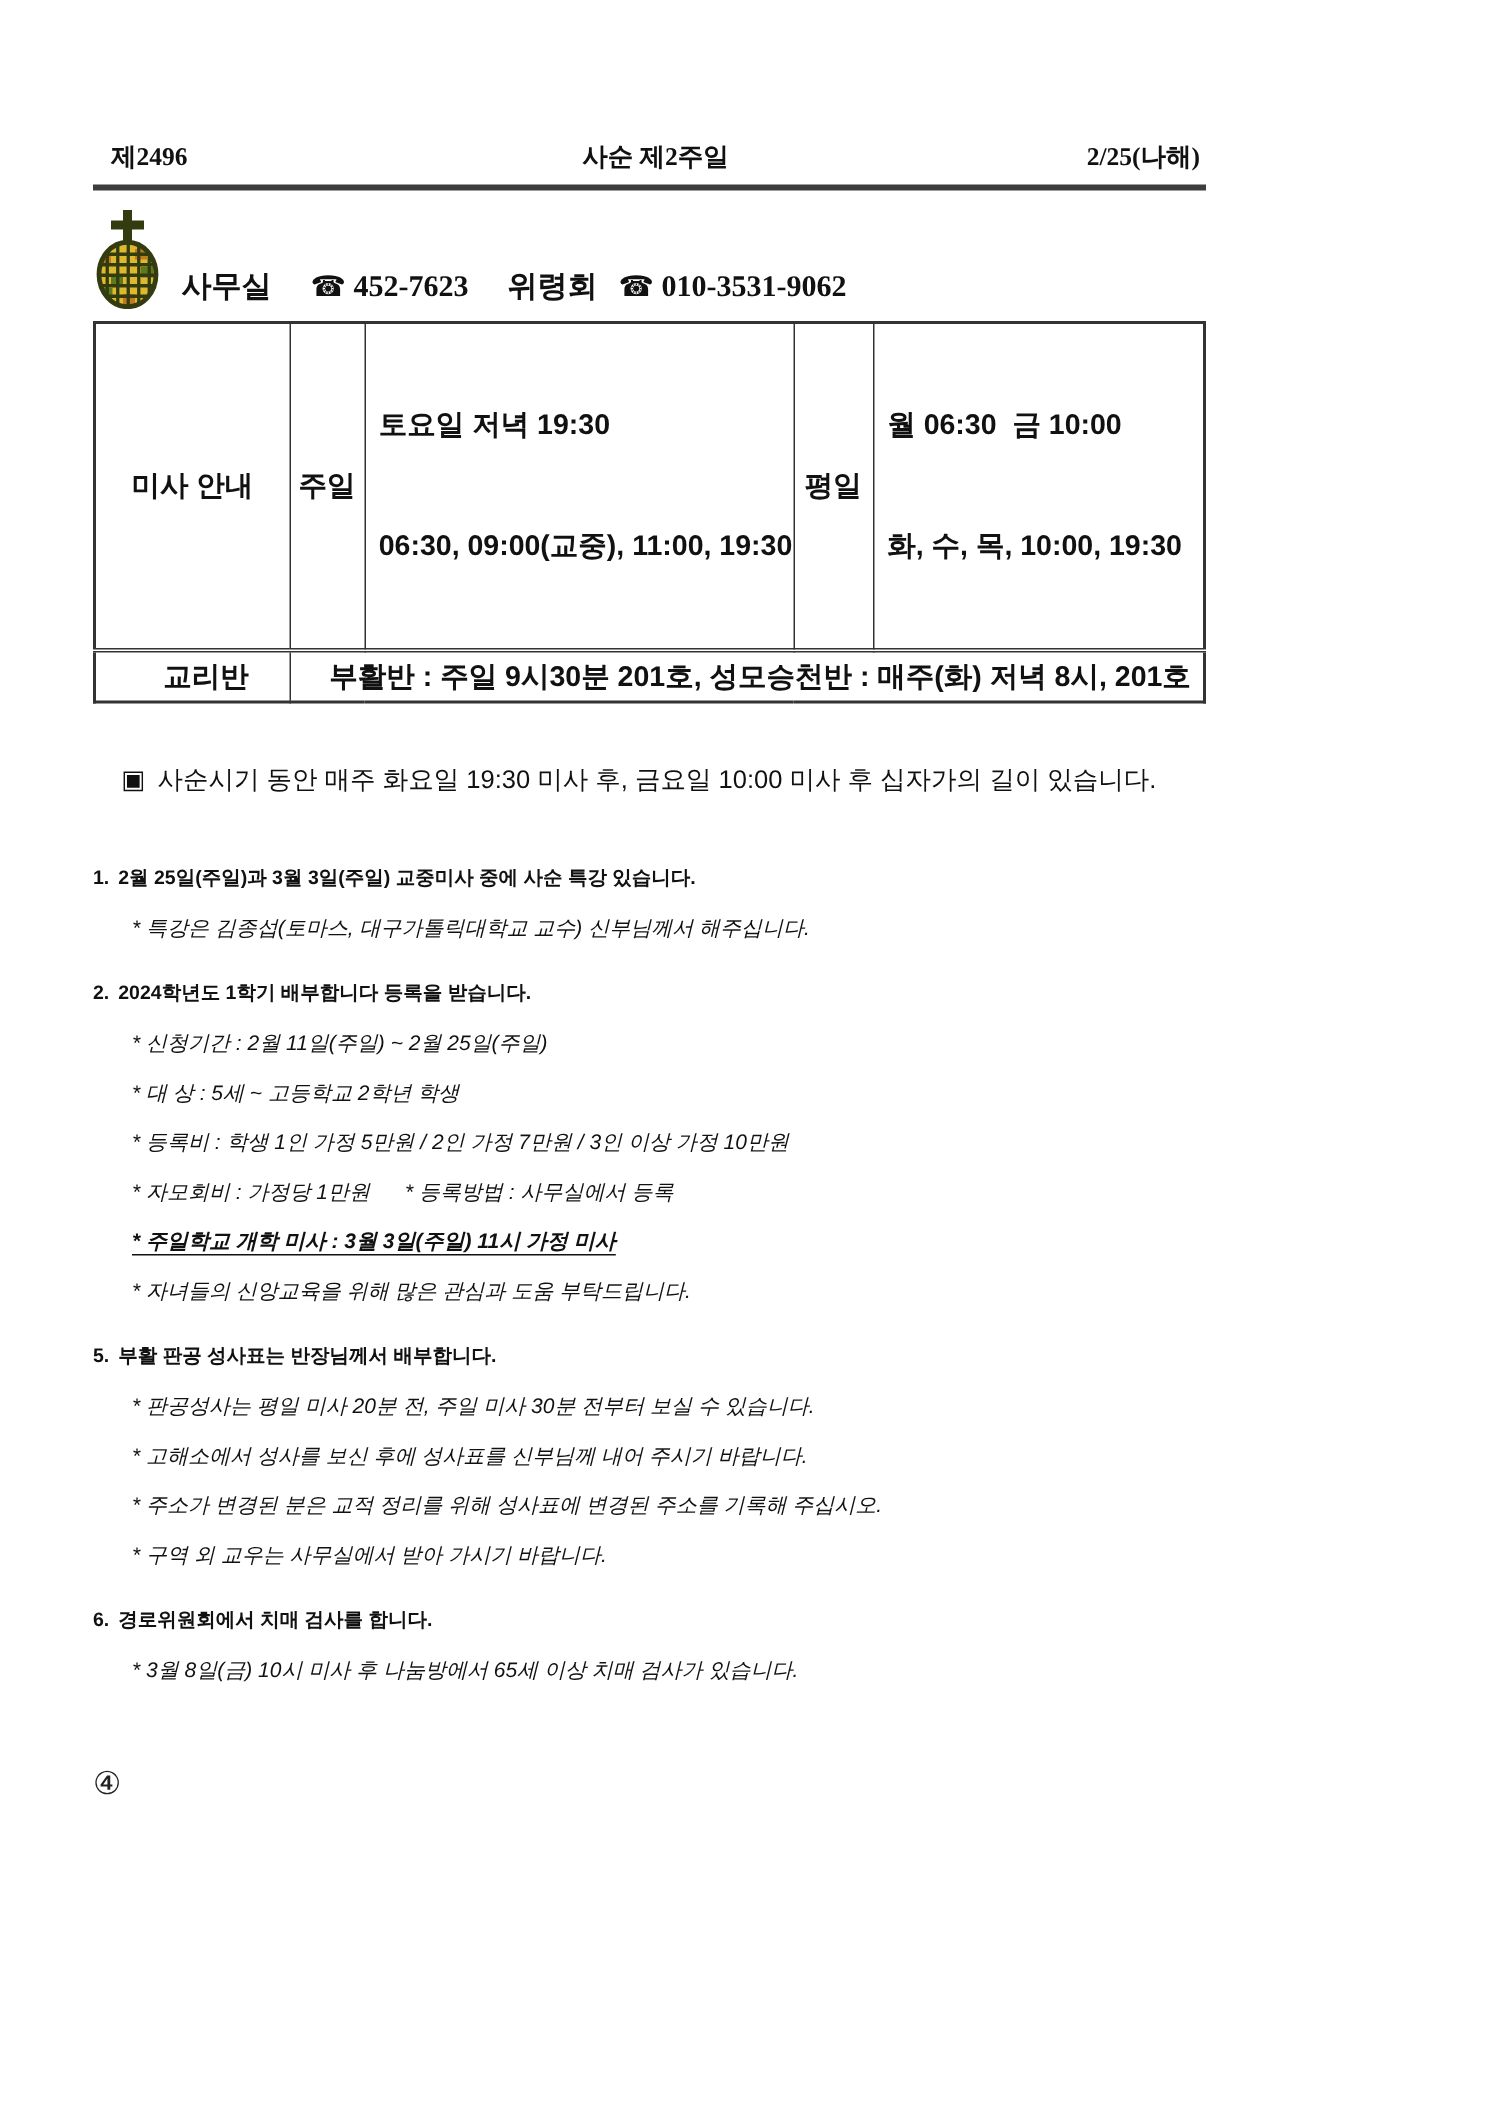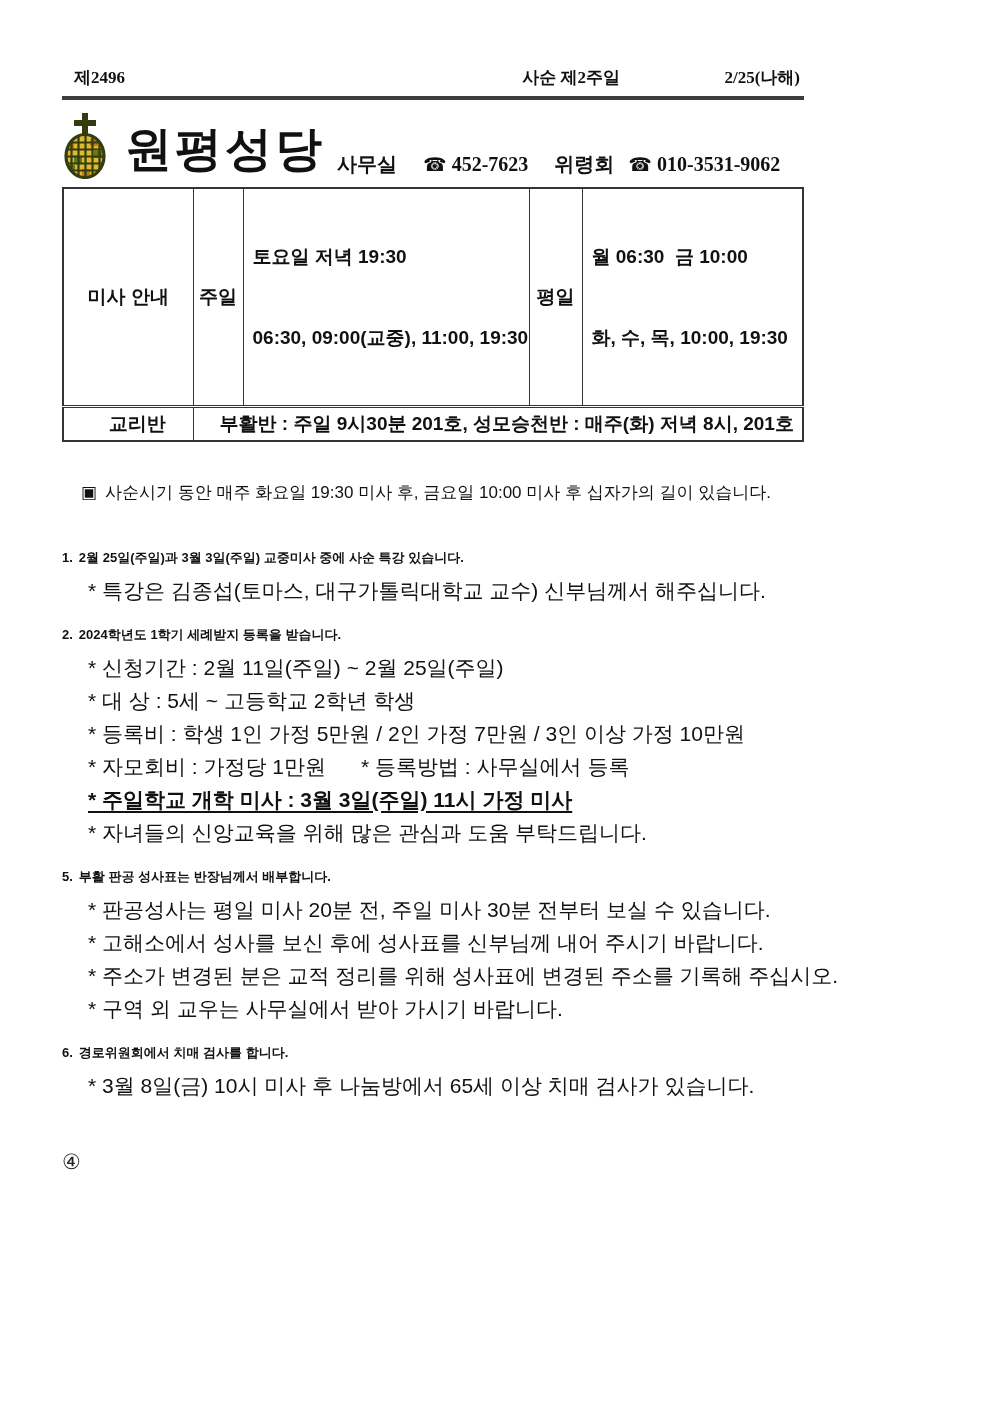--- a/index.html
+++ b/index.html
@@ -17,21 +17,21 @@
 
   
   .top-header {
     display: flex; align-items: baseline;
     width: 742px;
     font-family: "Liberation Serif", serif;
     font-weight: bold; font-size: 17px;
     padding: 0 4px 0 12px;
   }
   .top-header .left { width: 180px; text-align: left; }
-  .top-header .center { flex: 1; text-align: right; }
+  .top-header .center { flex: 1; text-align: center; margin-top: 27px; }
   .top-header .right { width: 180px; text-align: right; }
   .header-rule {
     width: 742px; height: 4px; background: #3d3d3d; margin-top: 7px;
   }
 
   
   .masthead {
     margin-top: 13px;
     display: flex; align-items: flex-end;
     width: 742px;
@@ -72,22 +72,23 @@
     white-space: pre-wrap; line-height: 21px;
   }
   .notice .marker { margin-right: 8px; }
   .ann-title {
     margin-top: 23px; font-weight: 700; font-size: 13px;
     white-space: pre-wrap; line-height: 21px;
   }
   .ann-title .num { margin-right: 6px; }
   .ann-item {
     margin-top: 13px; margin-left: 26px;
-    font-size: 21px; font-weight: 400; line-height: 20px;
+    font-size: 14px; font-weight: 400; line-height: 20px;
     white-space: pre-wrap;
+    font-style: italic;
   }
   .ann-item.em {
     font-weight: 700;
     text-decoration: underline;
     text-underline-offset: 4px;
   }
   .page-number {
     margin-top: 54px; font-size: 21px; color: #222222;
   }
 </style>
@@ -134,21 +135,20 @@
             <line x1="9.5" y1="24" x2="9.5" y2="62"></line>
             <line x1="16.5" y1="22" x2="16.5" y2="64"></line>
             <line x1="23.5" y1="21" x2="23.5" y2="65"></line>
             <line x1="30.5" y1="22" x2="30.5" y2="64"></line>
             <line x1="37.5" y1="24" x2="37.5" y2="62"></line>
           </g>
         </g>
         <ellipse cx="23" cy="43" rx="19" ry="21.5" fill="none" stroke="#333c10" stroke-width="3.2"></ellipse>
       </g>
     </svg>
-    <div class="church-name">원평성당</div>
     <div class="contact">
       <span>사무실</span><span class="gap-l"></span><span class="phone-glyph">☎</span>
       <span>452-7623</span><span class="gap-l"></span><span>위령회</span><span class="gap-s"></span><span class="phone-glyph">☎</span>
       <span>010-3531-9062</span>
     </div>
   </div>
 
   <table class="mass-table">
     <colgroup>
       <col style="width:130px">
@@ -181,21 +181,21 @@
   <div class="notice">
     <span class="marker">▣</span><span>사순시기 동안 매주 화요일 19:30 미사 후, 금요일 10:00 미사 후 십자가의 길이 있습니다.</span>
   </div>
 
   <div>
     <div class="ann-title"><span class="num">1.</span><span>2월 25일(주일)과 3월 3일(주일) 교중미사 중에 사순 특강 있습니다.</span></div>
     <div class="ann-item">* 특강은 김종섭(토마스, 대구가톨릭대학교 교수) 신부님께서 해주십니다.</div>
   </div>
 
   <div>
-    <div class="ann-title"><span class="num">2.</span><span>2024학년도 1학기 세례받지 등록을 받습니다.</span></div>
+    <div class="ann-title"><span class="num">2.</span><span>2024학년도 1학기 배부합니다 등록을 받습니다.</span></div>
     <div class="ann-item">* 신청기간 : 2월 11일(주일) ~ 2월 25일(주일)</div>
     <div class="ann-item">* 대 상 : 5세 ~ 고등학교 2학년 학생</div>
     <div class="ann-item">* 등록비 : 학생 1인 가정 5만원 / 2인 가정 7만원 / 3인 이상 가정 10만원</div>
     <div class="ann-item">* 자모회비 : 가정당 1만원      * 등록방법 : 사무실에서 등록</div>
     <div class="ann-item em">* 주일학교 개학 미사 : 3월 3일(주일) 11시 가정 미사</div>
     <div class="ann-item">* 자녀들의 신앙교육을 위해 많은 관심과 도움 부탁드립니다.</div>
   </div>
 
 
 

